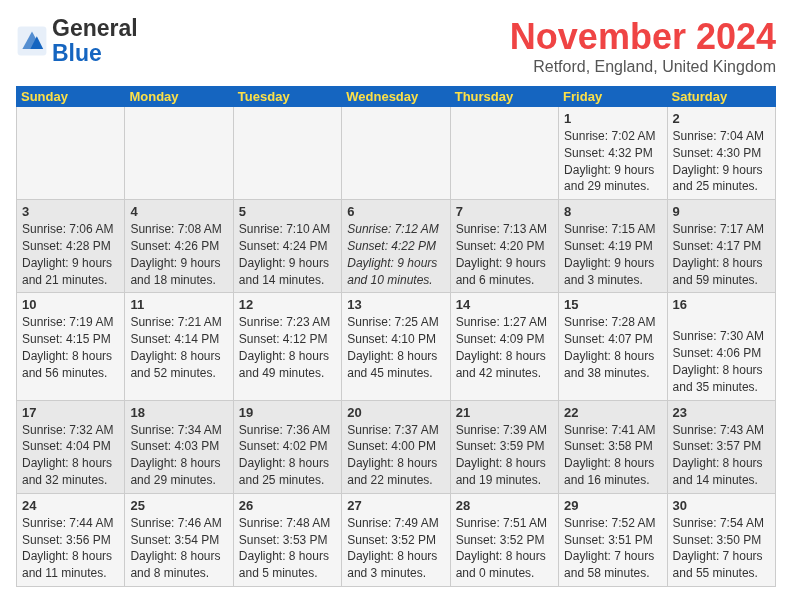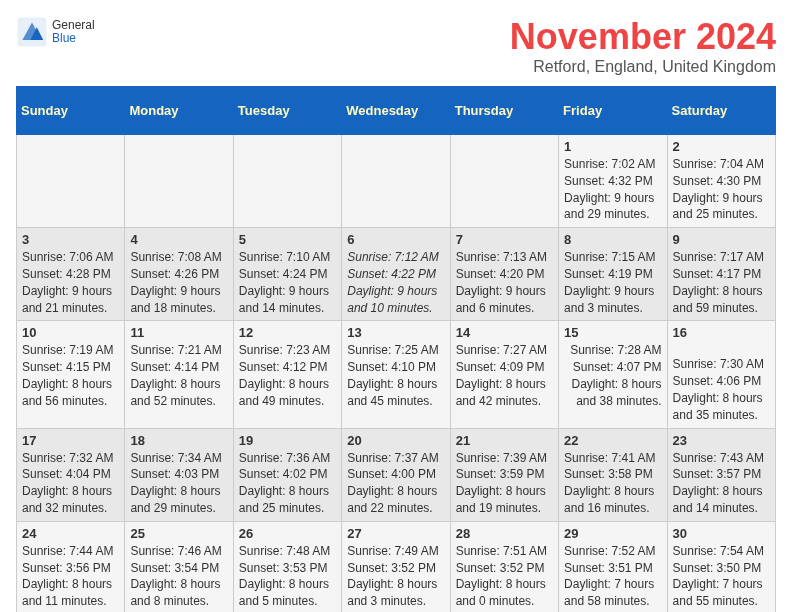--- a/index.html
+++ b/index.html
@@ -15,22 +15,22 @@
       justify-content: space-between;
       align-items: flex-start;
       margin-bottom: 10px;
     }
     .logo {
       display: flex;
       align-items: center;
       gap: 4px;
     }
     .logo-text {
-      font-size: 12px;
-      font-weight: normal;
+      font-size: 23px;
+      font-weight: bold;
       line-height: 1.1;
     }
     .logo-text .general { color: #333; }
     .logo-text .blue { color: #1565c0; }
     .logo-icon {
       width: 32px;
       height: 32px;
     }
     .title-block {
       text-align: right;
@@ -44,22 +44,22 @@
       font-size: 16px;
       color: #555;
     }
     table {
       width: 100%;
       border-collapse: collapse;
       table-layout: fixed;
     }
     thead tr th {
       background-color: #1565c0;
-      color: #fef9c3;
-      padding: 16px 4px;
+      color: #fde047;
+      padding: 2px 4px;
       font-size: 13px;
       text-align: left;
       border: 1px solid #1565c0;
     }
     tbody tr td {
       vertical-align: top;
       border: 1px solid #ccc;
       padding: 4px 5px;
       font-size: 10.5px;
       color: #333;
@@ -204,27 +204,27 @@
 Daylight: 8 hours and 49 minutes.</div>
         </td>
         <td>
           <span class="day-num">13</span>
           <div class="day-info" style="white-space: pre-line;">Sunrise: 7:25 AM
 Sunset: 4:10 PM
 Daylight: 8 hours and 45 minutes.</div>
         </td>
         <td>
           <span class="day-num">14</span>
-          <div class="day-info" style="white-space: pre-line;">Sunrise: 7:27 AM
+          <div class="day-info" style="white-space: pre-line;">Sunrise: 1:27 AM
 Sunset: 4:09 PM
 Daylight: 8 hours and 42 minutes.</div>
         </td>
         <td>
           <span class="day-num">15</span>
-          <div class="day-info" style="white-space: pre-line; text-align: right;">Sunrise: 7:28 AM
+          <div class="day-info" style="white-space: pre-line;">Sunrise: 7:28 AM
 Sunset: 4:07 PM
 Daylight: 8 hours and 38 minutes.</div>
         </td>
         <td>
           <span class="day-num">16</span>
           <div class="day-info" style="white-space: pre-line; margin-top: 16px;">Sunrise: 7:30 AM
 Sunset: 4:06 PM
 Daylight: 8 hours and 35 minutes.</div>
         </td>
       </tr>

